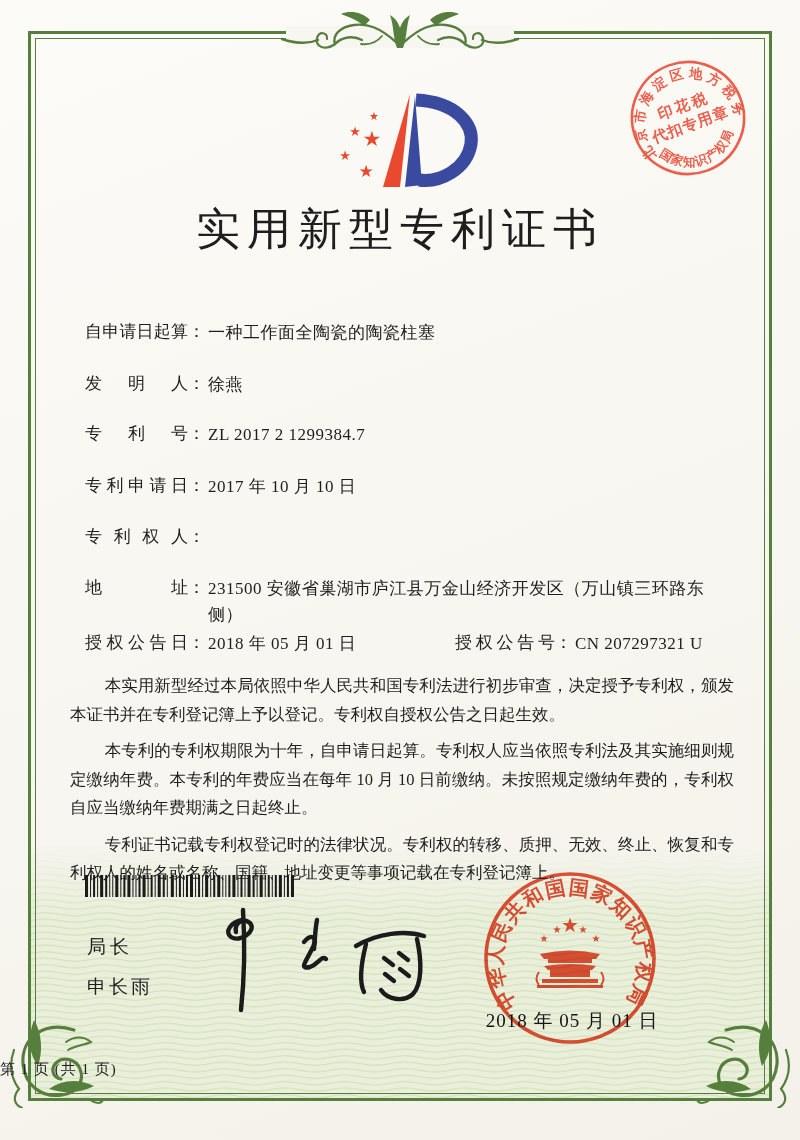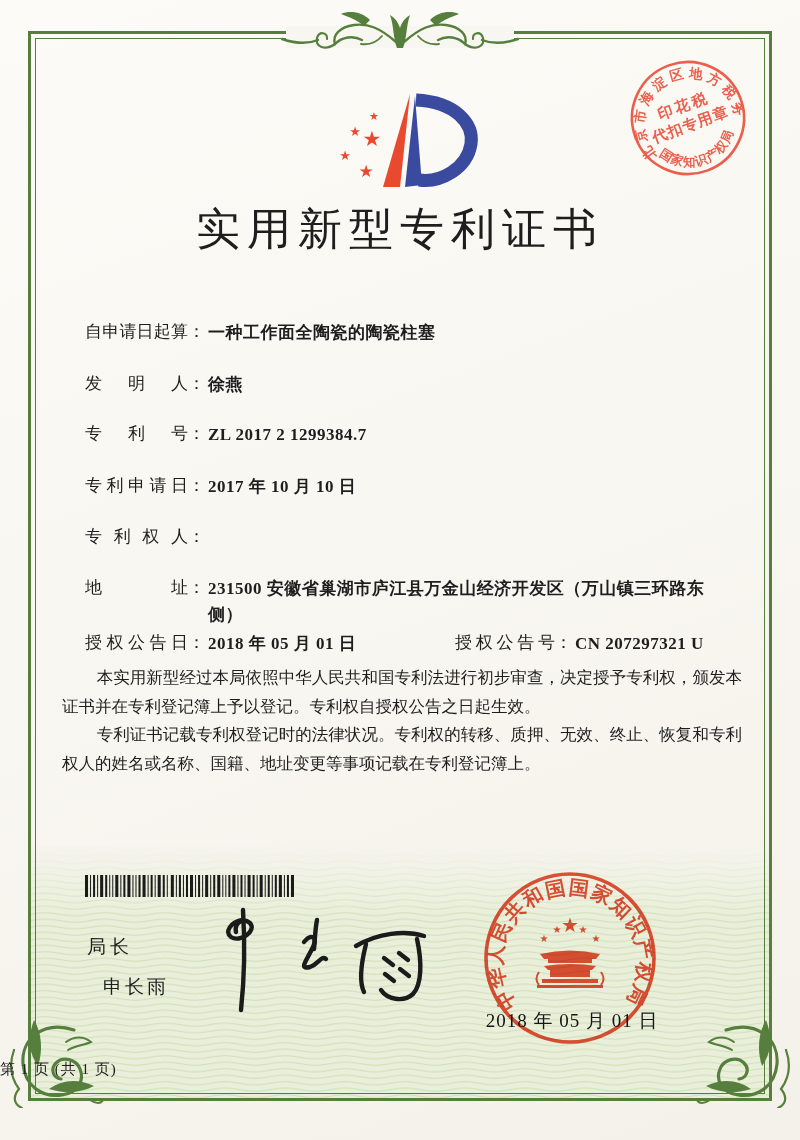--- a/index.html
+++ b/index.html
@@ -24,35 +24,35 @@
   
   .cert-no{position:absolute;left:64px;top:90px;font-size:19px;letter-spacing:2px;}
   .logo{position:absolute;left:316px;top:84px;width:172px;height:120px;}
   .title{position:absolute;left:0;top:200px;width:100%;text-align:center;
     font-size:44px;font-weight:normal;letter-spacing:7px;}
   
   .frow{position:absolute;left:85px;display:flex;align-items:flex-start;font-size:17px;}
   .flabel{display:inline-block;width:103px;text-align:justify;text-align-last:justify;
     flex:0 0 103px;letter-spacing:0;}
   .fcolon{flex:0 0 auto;margin-right:3px;}
-  .fvalue{letter-spacing:.5px;max-width:505px;line-height:26px;font-weight:bold;}
+  .fvalue{letter-spacing:.5px;max-width:505px;line-height:26px;}
   .r1{top:320px}.r2{top:372px}.r3{top:422px}.r4{top:474px}.r5{top:525px}
   .r6{top:576px}.r7{top:631px}
   .grant-no{position:absolute;left:455px;top:631px;display:flex;font-size:17px;}
   .grant-no .flabel{width:100px;flex:0 0 100px;}
   
   .body-text{position:absolute;left:62px;top:664px;width:680px;
     font-size:16.5px;line-height:28.5px;text-align:justify;}
-  .body-text p{margin:0;text-indent:2.1em;}
+  .body-text p{margin:8px;text-indent:2.1em;}
   
   .barcode{position:absolute;left:85px;top:875px;width:210px;height:22px;}
   .signer-title{position:absolute;left:87px;top:934px;font-size:19px;letter-spacing:4px;
     font-family:Liberation Sans, sans-serif;}
   .signer-name{position:absolute;left:87px;top:974px;font-size:19px;letter-spacing:3px;
-    font-family:"Liberation Sans","DejaVu Sans",sans-serif;margin-left:16px;}
+    font-family:"Liberation Sans","DejaVu Sans",sans-serif;}
   .signature{position:absolute;left:198px;top:902px;width:244px;height:118px;}
   .issue-seal{position:absolute;left:464px;top:852px;width:212px;height:212px;
     mix-blend-mode:multiply;opacity:.95;}
   .seal-date{position:absolute;left:472px;top:1008px;width:200px;text-align:center;
     font-size:19px;letter-spacing:1px;color:#151515;}
   .tax-stamp{position:absolute;left:612px;top:42px;width:152px;height:152px;
     transform:rotate(-20deg);mix-blend-mode:multiply;opacity:.92;}
   .footer{position:absolute;left:0;top:1060px;width:100%;text-align:left;
     font-size:15px;letter-spacing:1px;}
   svg text{font-family:"Liberation Serif","DejaVu Serif",serif;}
@@ -156,20 +156,21 @@
     <span class="fvalue">2018 年 05 月 01 日</span>
   </div>
   <div class="grant-no">
     <span class="flabel">授权公告号</span>
       <span class="fcolon">：</span>
     <span class="fvalue">CN 207297321 U</span>
   </div>
 
   <div class="body-text">
     <p>本实用新型经过本局依照中华人民共和国专利法进行初步审查，决定授予专利权，颁发本证书并在专利登记簿上予以登记。专利权自授权公告之日起生效。</p>
+    <p>本专利的专利权期限为十年，自申请日起算。专利权人应当依照专利法及其实施细则规定缴纳年费。本专利的年费应当在每年 10 月 10 日前缴纳。未按照规定缴纳年费的，专利权自应当缴纳年费期满之日起终止。</p>
     <p>专利证书记载专利权登记时的法律状况。专利权的转移、质押、无效、终止、恢复和专利权人的姓名或名称、国籍、地址变更等事项记载在专利登记簿上。</p>
   </div>
 
   <svg class="barcode" viewBox="0 0 208 22" preserveAspectRatio="none">
     <path fill="#1a1a1a" d="M0 0h3v22h-3zM5 0h1v22h-1zM8 0h2v22h-2zM12 0h1v22h-1zM15 0h3v22h-3zM20 0h2v22h-2zM24 0h1v22h-1zM27 0h1v22h-1zM30 0h3v22h-3zM35 0h1v22h-1zM38 0h2v22h-2zM42 0h3v22h-3zM47 0h1v22h-1zM50 0h1v22h-1zM53 0h2v22h-2zM57 0h3v22h-3zM62 0h1v22h-1zM65 0h2v22h-2zM69 0h1v22h-1zM72 0h3v22h-3zM77 0h2v22h-2zM81 0h1v22h-1zM85 0h3v22h-3zM90 0h1v22h-1zM93 0h2v22h-2zM97 0h1v22h-1zM100 0h2v22h-2zM104 0h3v22h-3zM109 0h1v22h-1zM112 0h2v22h-2zM116 0h1v22h-1zM119 0h3v22h-3zM124 0h1v22h-1zM127 0h2v22h-2zM131 0h3v22h-3zM136 0h1v22h-1zM139 0h1v22h-1zM142 0h2v22h-2zM146 0h3v22h-3zM151 0h1v22h-1zM154 0h2v22h-2zM158 0h1v22h-1zM161 0h3v22h-3zM166 0h2v22h-2zM170 0h1v22h-1zM173 0h3v22h-3zM178 0h1v22h-1zM181 0h2v22h-2zM185 0h1v22h-1zM188 0h2v22h-2zM192 0h3v22h-3zM197 0h1v22h-1zM200 0h2v22h-2zM204 0h3v22h-3z"></path>
   </svg>
 
   <div class="signer-title">局长</div>
   <div class="signer-name">申长雨</div>
 

